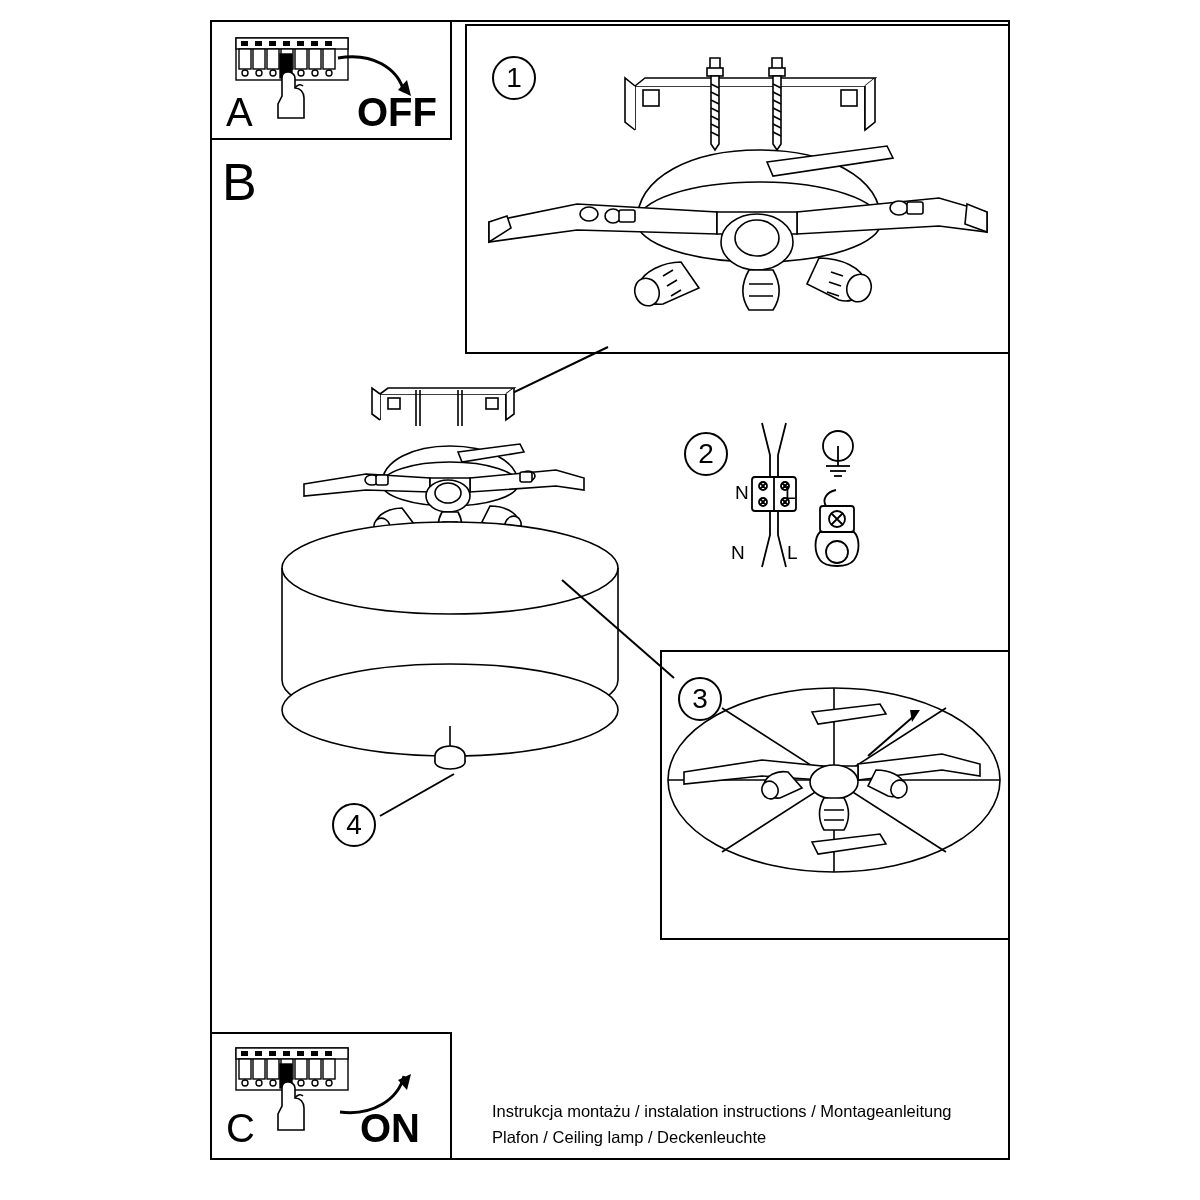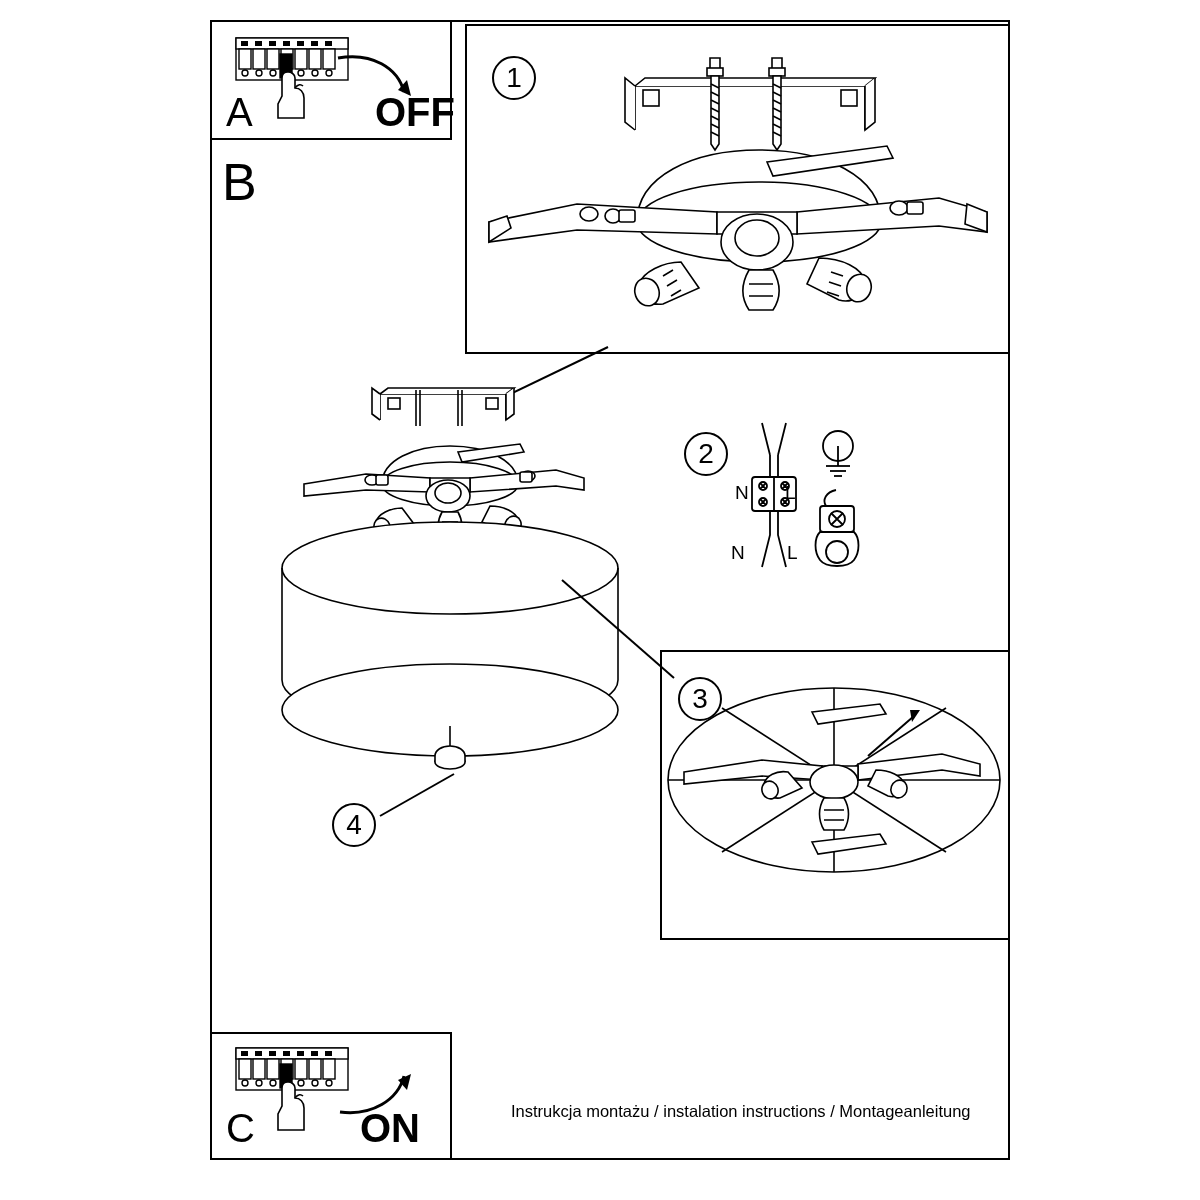--- a/index.html
+++ b/index.html
@@ -63,21 +63,21 @@
         <path d="M70 56 L70 74 L66 82 L66 96 L92 96 L92 76 C92 70 88 66 83 66 L83 56 C83 52 79 50 76 50 C72 50 70 52 70 56 Z"></path>
         <path d="M83 66 C86 62 89 62 91 64"></path>
       </g>
 
       <g stroke="#000" fill="none" stroke-width="3">
         <path d="M126 36 C160 30 186 46 192 70"></path>
       </g>
       <polygon points="186,68 199,74 195,58" fill="#000"></polygon>
     </svg>
     <div class="abs lbl big" style="left:14px;top:68px;">A</div>
-    <div class="abs lbl big" style="left:163px;top:68px;font-weight:bold;">OFF</div>
+    <div class="abs lbl big" style="left:145px;top:68px;font-weight:bold;">OFF</div>
   </div>
 
   <div class="abs lbl huge" style="left:222px;top:152px;font-size:52px;">B</div>
 
   <div class="abs frame" style="left:465px;top:24px;width:545px;height:330px;">
     <svg width="541" height="326" viewBox="0 0 541 326">
       <g stroke="#000" fill="#fff" stroke-width="1.6">
 
         <path d="M168 104 L168 60 L398 60 L398 104"></path>
         <path d="M168 60 L178 52 L408 52 L398 60"></path>
@@ -341,17 +341,18 @@
       </g>
       <g stroke="#000" fill="none" stroke-width="3">
         <path d="M128 78 C160 82 186 66 192 42"></path>
       </g>
       <polygon points="186,46 199,40 195,56" fill="#000"></polygon>
     </svg>
     <div class="abs lbl big" style="left:14px;top:72px;">C</div>
     <div class="abs lbl big" style="left:148px;top:72px;font-weight:bold;text-align:right;">ON</div>
   </div>
 
-  <div class="abs footer" style="left:511px;top:1098px;width:500px;">
+  <div class="abs footer" style="left:492px;top:1098px;width:500px;">
     <div>Instrukcja montażu / instalation instructions / Montageanleitung</div>
+    <div>Plafon / Ceiling lamp / Deckenleuchte</div>
   </div>
 
 </div>
 
 </body></html>

